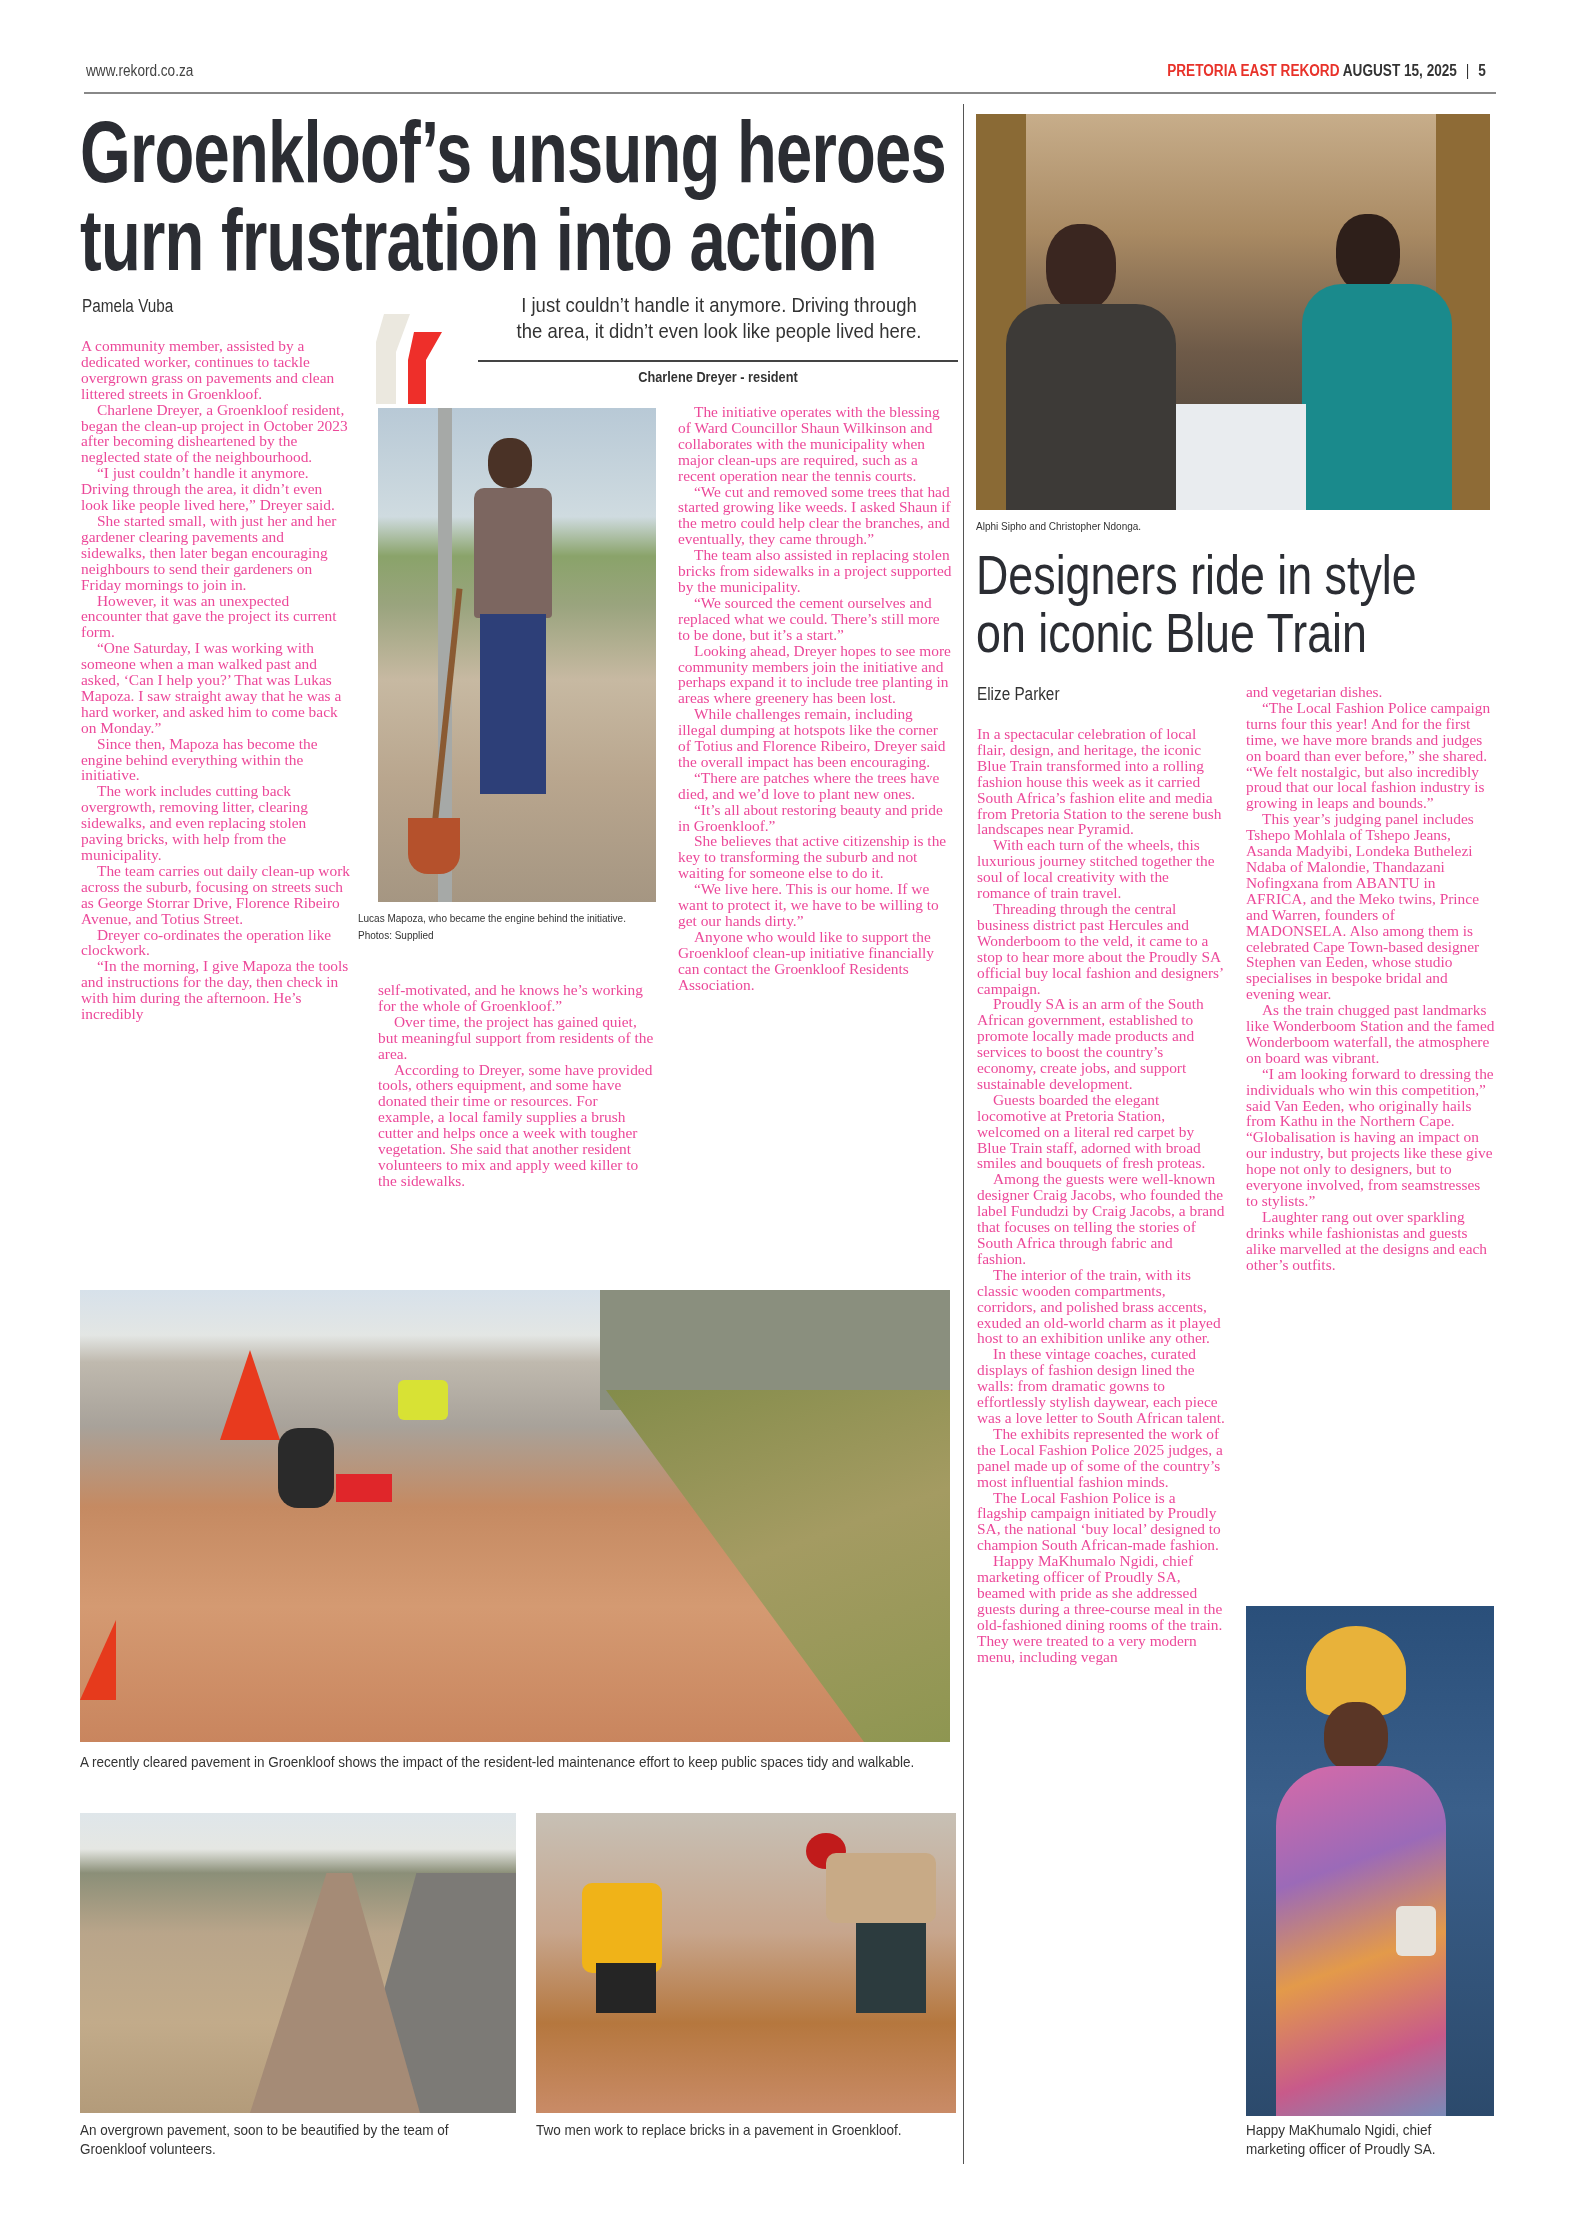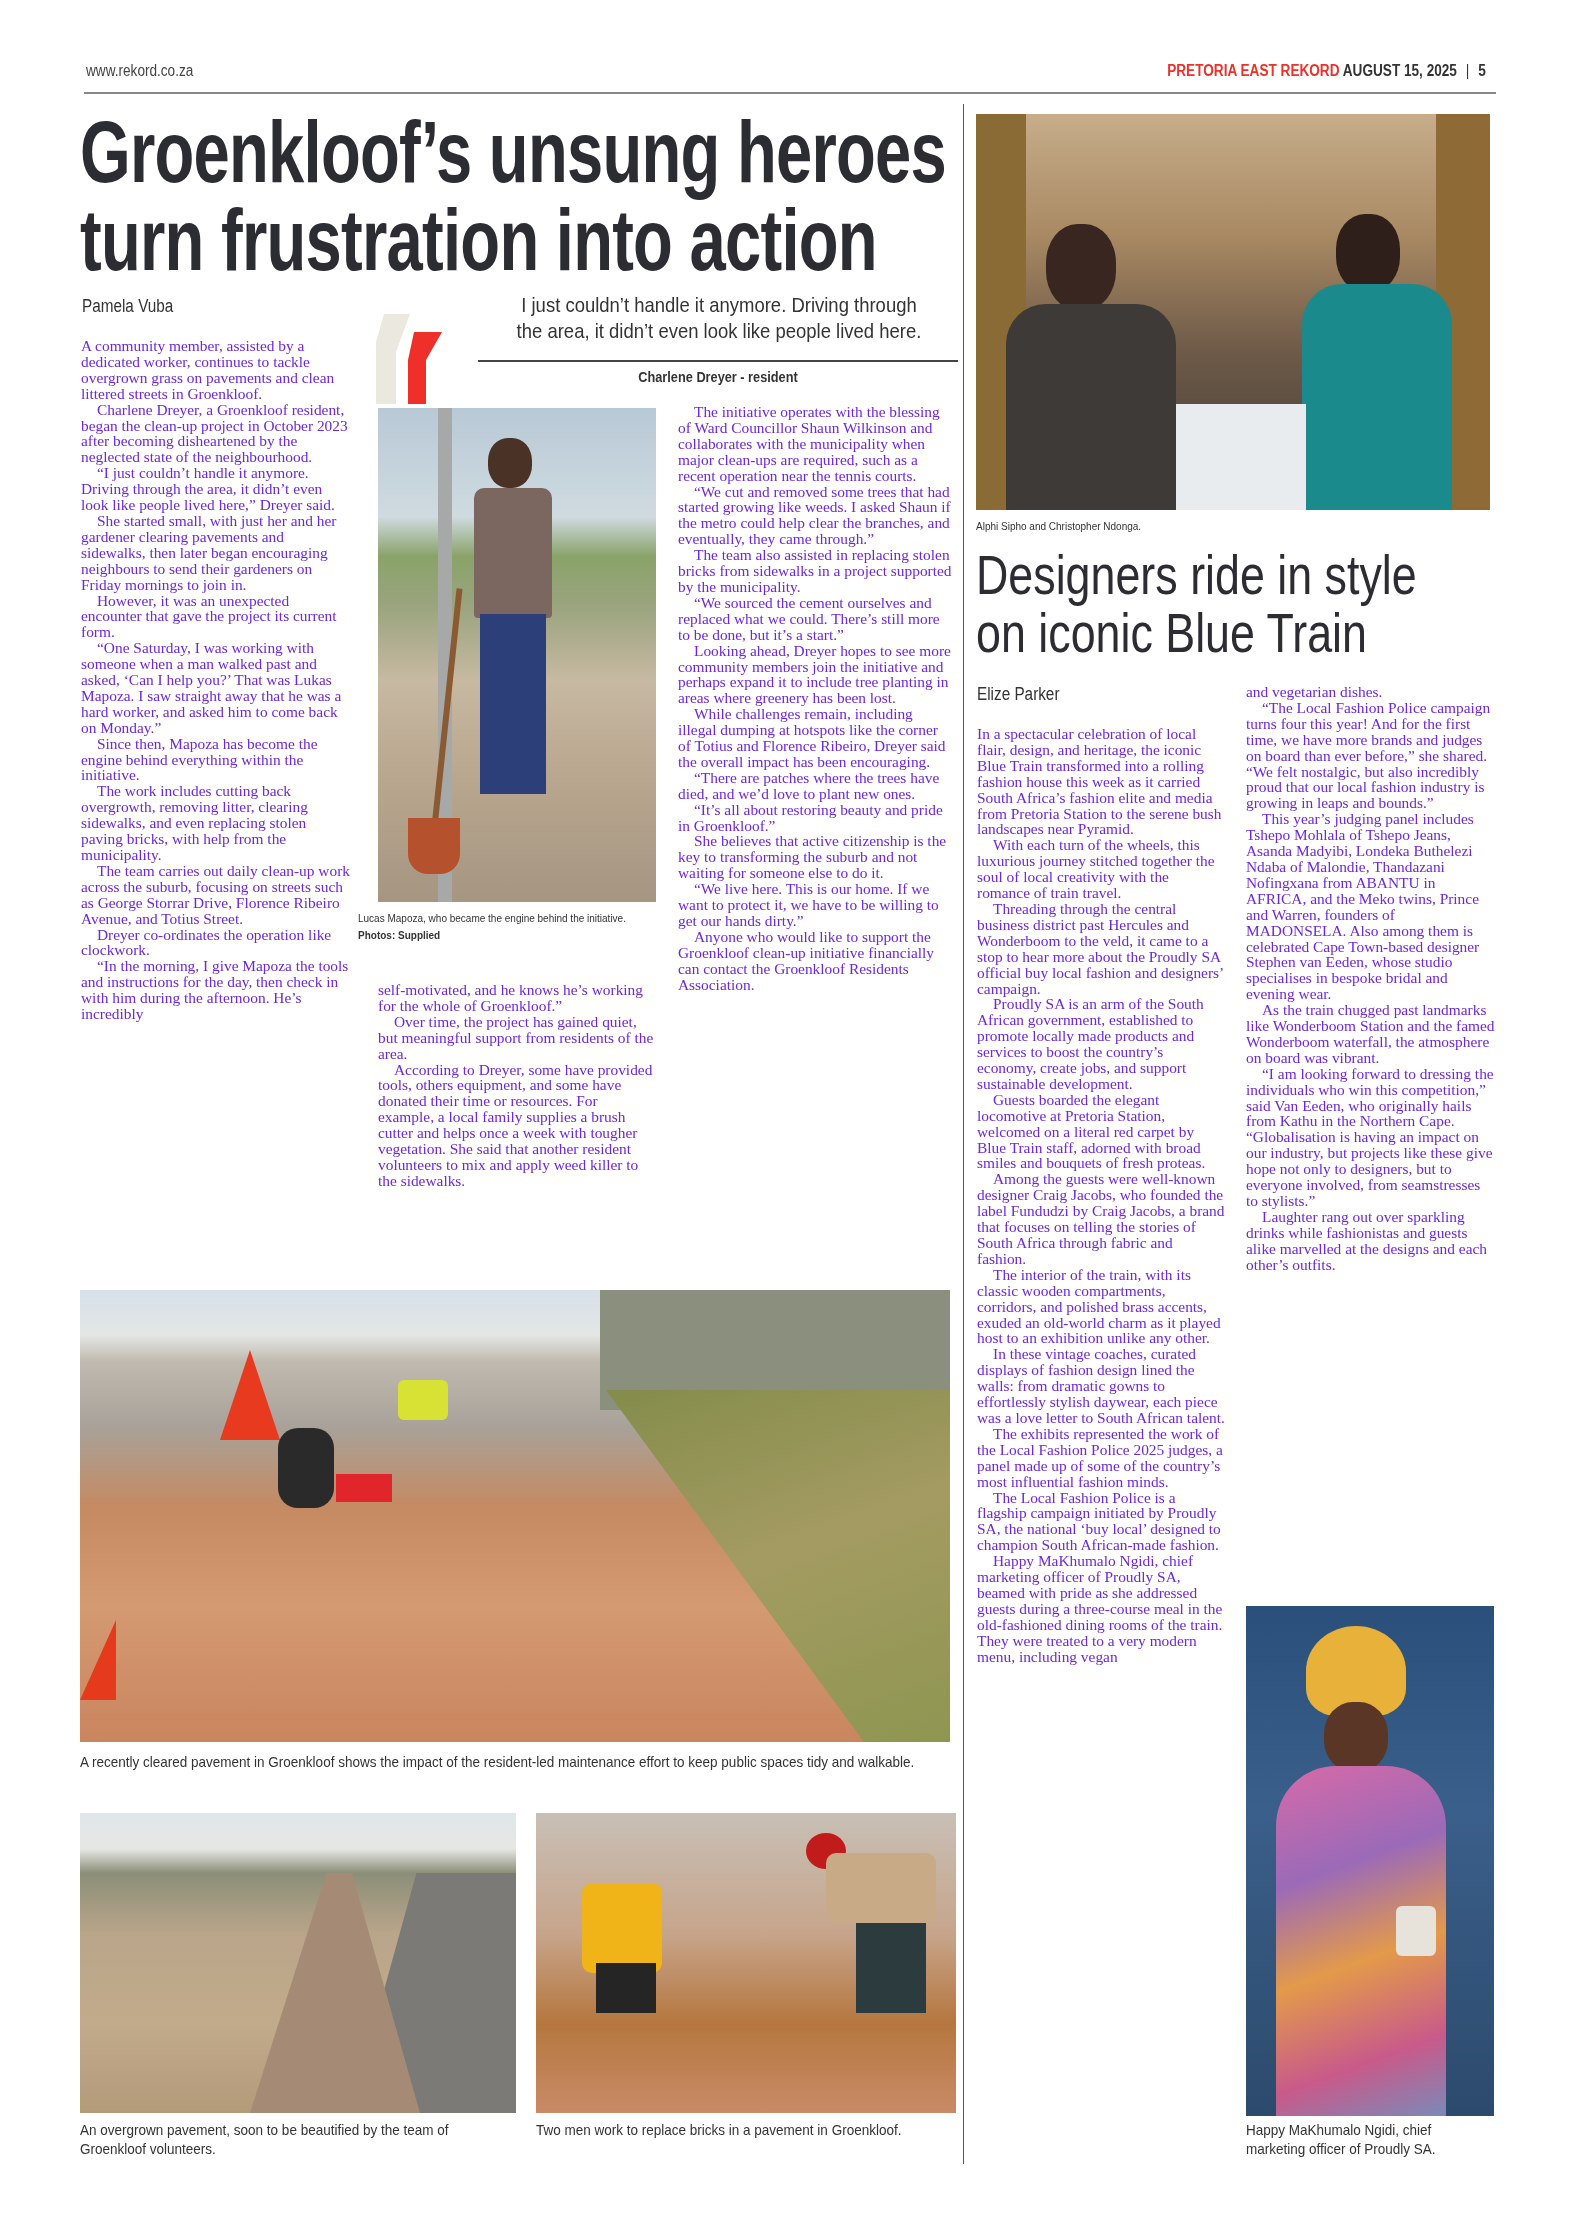--- a/index.html
+++ b/index.html
@@ -5,21 +5,21 @@
 *{box-sizing:border-box;margin:0;padding:0}
 body{width:1572px;height:2224px;background:#fff;position:relative;overflow:hidden;font-family:"Liberation Serif",serif;color:#333}
 .abs{position:absolute}
 .hdr-left{left:86px;top:62px;font-family:"Liberation Sans",sans-serif;font-size:16px;color:#444;transform:scaleX(.85);transform-origin:left}
 .hdr-right{right:86px;top:62px;font-family:"Liberation Sans",sans-serif;font-size:16px;font-weight:bold;color:#333;transform:scaleX(.85);transform-origin:right;white-space:nowrap}
 .hdr-right .brand{color:#e8322a}
 .hdr-rule{left:84px;top:92px;width:1412px;height:2px;background:#888}
 .vrule{left:963px;top:104px;width:1px;height:2060px;background:#555}
 .headline1{left:80px;top:108px;width:880px;font-family:"Liberation Sans",sans-serif;font-weight:bold;font-size:88px;line-height:88px;color:#2b2d33;transform:scaleX(.74);transform-origin:left;letter-spacing:-1px;white-space:nowrap}
 .byline{font-family:"Liberation Sans",sans-serif;font-size:18px;color:#333;transform:scaleX(.85);transform-origin:left}
-.body-col{font-size:15.4px;line-height:15.9px;color:#6d28d9;text-align:left}
+.body-col{font-size:15.4px;line-height:15.9px;color:#ec4899;text-align:left}
 .body-col p{text-indent:16px}
 .body-col p.first{text-indent:0}
 .caption{font-family:"Liberation Sans",sans-serif;font-size:10px;line-height:17px;color:#333}
 .caption-n{font-family:"Liberation Sans",sans-serif;font-size:15px;line-height:19px;color:#333;transform:scaleX(.9);transform-origin:left}
 .photo{overflow:hidden}
 .quote-mark{left:376px;top:298px;width:70px;height:106px}
 .pullquote{left:480px;top:292px;width:478px;font-family:"Liberation Sans",sans-serif;font-size:21px;line-height:26px;text-align:center;color:#333;transform:scaleX(.88);transform-origin:center}
 .pq-rule{left:478px;top:360px;width:480px;height:2px;background:#444}
 .pq-attr{left:478px;top:368px;width:480px;text-align:center;font-family:"Liberation Sans",sans-serif;font-weight:bold;font-size:15px;color:#333;transform:scaleX(.85)}
 .headline2{left:976px;top:546px;width:520px;font-family:"Liberation Sans",sans-serif;font-size:56px;line-height:58px;color:#2b2d33;transform:scaleX(.8);transform-origin:left;white-space:nowrap}
@@ -68,21 +68,21 @@
 <div class="abs photo" style="left:378px;top:408px;width:278px;height:494px;background:linear-gradient(180deg,#b8c9d6 0%,#cfdbe0 22%,#8aa36a 30%,#9aa47e 40%,#c7b9a2 55%,#b9a68e 75%,#a59682 100%)">
   <div class="abs" style="left:60px;top:0;width:14px;height:494px;background:#a6a9a7"></div>
   <div class="abs" style="left:110px;top:30px;width:44px;height:50px;border-radius:45%;background:#4a3226"></div>
   <div class="abs" style="left:96px;top:80px;width:78px;height:130px;background:#7c6660;border-radius:10px 10px 4px 4px"></div>
   <div class="abs" style="left:102px;top:206px;width:66px;height:180px;background:#2d3f78"></div>
   <div class="abs" style="left:66px;top:180px;width:6px;height:240px;background:#8a5a32;transform:rotate(6deg)"></div>
   <div class="abs" style="left:30px;top:410px;width:52px;height:56px;background:#b5512c;border-radius:0 0 20px 20px"></div>
 </div>
 <div class="abs caption" style="left:358px;top:910px;width:278px">
   <div>Lucas Mapoza, who became the engine behind the initiative.</div>
-  <div style="font-weight:bold">Photos: Supplied</div>
+  <div style="font-weight:normal">Photos: Supplied</div>
 </div>
 
 <div class="abs body-col" style="left:378px;top:982px;width:278px">
   <p class="first">self-motivated, and he knows he’s working for the whole of Groenkloof.”</p>
   <p>Over time, the project has gained quiet, but meaningful support from residents of the area.</p>
   <p>According to Dreyer, some have provided tools, others equipment, and some have donated their time or resources. For example, a local family supplies a brush cutter and helps once a week with tougher vegetation. She said that another resident volunteers to mix and apply weed killer to the sidewalks.</p>
 </div>
 
 <div class="abs body-col" style="left:678px;top:404px;width:276px">
   <p>The initiative operates with the blessing of Ward Councillor Shaun Wilkinson and collaborates with the municipality when major clean-ups are required, such as a recent operation near the tennis courts.</p>

